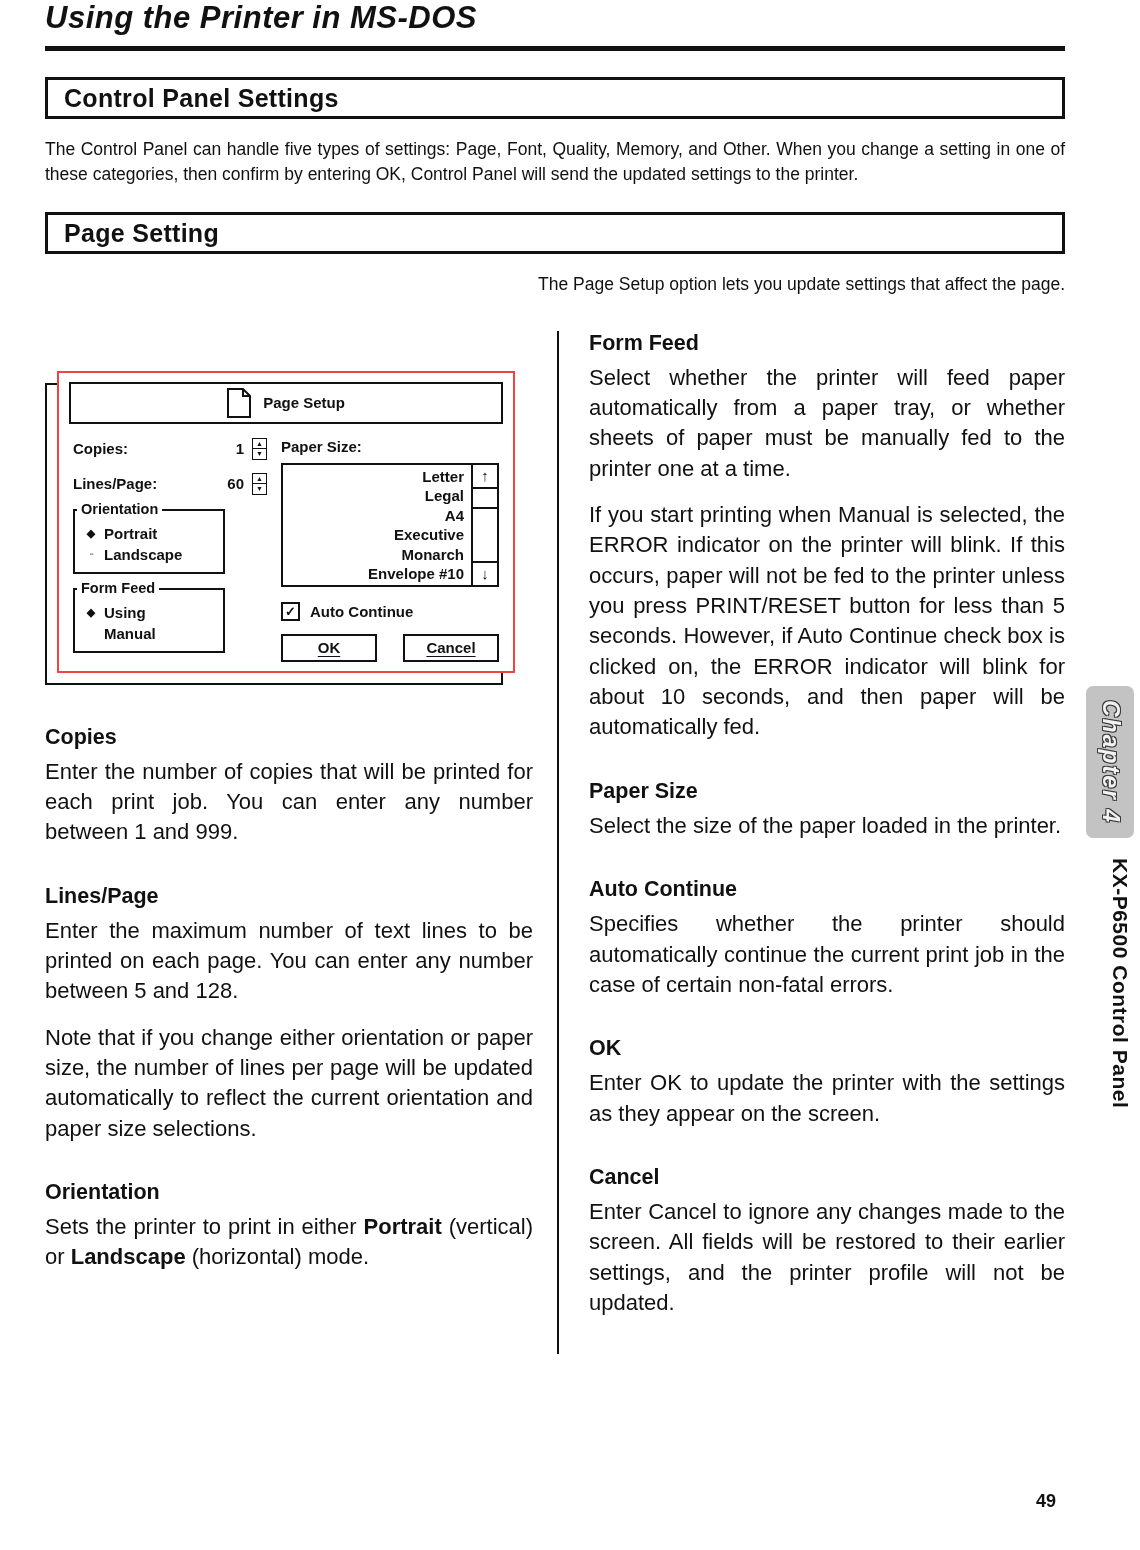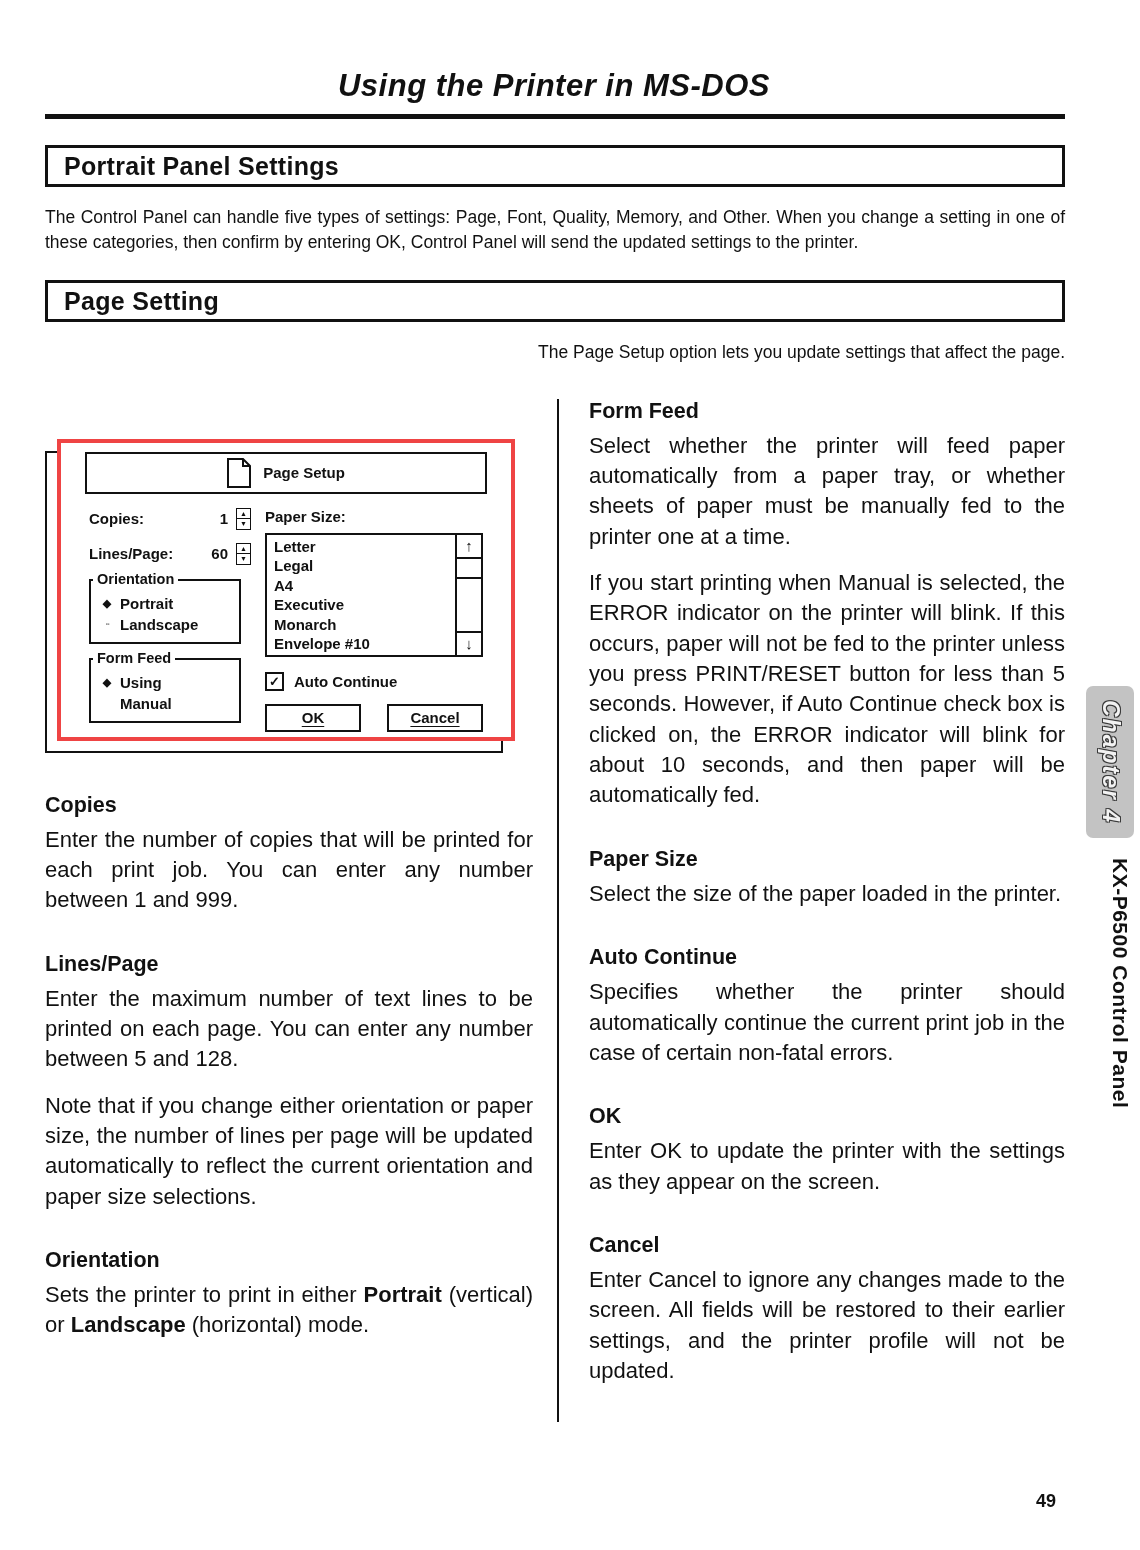--- a/index.html
+++ b/index.html
@@ -10,22 +10,21 @@
     margin: 0 auto;
     background: #ffffff;
     color: #111;
     font-family: "Liberation Sans", sans-serif;
     overflow: hidden;
   }
   .content { position: absolute; left: 45px; top: 0; width: 1020px; }
 
   
   .doc-title {
-    margin-top: 68px;
-    text-align: center;
+    text-align: left;
     padding-right: 2px;
     font-size: 31px;
     font-weight: bold;
     font-style: italic;
     letter-spacing: 0.5px;
   }
   .title-rule { margin-top: 10px; height: 5px; background: #111; }
 
   
   .section-box {
@@ -53,22 +52,22 @@
 
   
   .dialog-stack { position: relative; width: 458px; height: 302px; margin: 40px 0 52px 12px; }
   .dialog-back {
     position: absolute; left: -12px; top: 12px;
     width: 100%; height: 100%;
     border: 2px solid #111; background: #fff;
   }
   .dialog {
     position: absolute; inset: 0;
-    border: 4px solid #ef4444; background: #fff;
-    padding: 9px 24px;
+    border: 2px solid #ef4444; background: #fff;
+    padding: 9px 10px;
     font-size: 15px; font-weight: bold;
   }
   .dlg-header {
     border: 2px solid #111; height: 42px;
     display: flex; align-items: center; justify-content: center; gap: 12px;
     margin-bottom: 14px;
   }
   .doc-icon { width: 24px; height: 30px; display: block; }
   .dlg-main { display: flex; padding: 0 4px; }
   .dlg-left { width: 198px; }
@@ -81,21 +80,21 @@
   .spinner span { display: block; height: 10px; line-height: 10px; font-size: 7px; text-align: center; }
   .spinner span:first-child { border-bottom: 1.5px solid #111; }
 
   .group-box { position: relative; border: 2px solid #111; width: 152px; padding: 12px 8px 7px 10px; margin-top: 14px; }
   .group-box .gb-label { position: absolute; top: -10px; left: 2px; background: #fff; padding: 0 4px; font-size: 14.5px; }
   .gb-option { display: flex; align-items: center; gap: 7px; line-height: 21px; }
   .marker { font-size: 11px; width: 12px; text-align: center; }
   .marker.dim { color: #999; letter-spacing: -2px; }
 
   .ps-label { margin-bottom: 8px; }
-  .list-wrap { display: flex; height: 124px; }
+  .list-wrap { display: flex; height: 124px; text-align: right; }
   .listbox { flex: 1; border: 2px solid #111; list-style: none; padding: 2px 7px; }
   .listbox li { line-height: 19.5px; white-space: nowrap; }
   .scrollbar { width: 26px; border: 2px solid #111; border-left: none; display: flex; flex-direction: column; }
   .sb-cell { height: 24px; display: flex; align-items: center; justify-content: center; font-size: 15px; }
   .sb-up { border-bottom: 2px solid #111; }
   .sb-thumb { height: 20px; border-bottom: 2px solid #111; }
   .sb-track { flex: 1; }
   .sb-down { border-top: 2px solid #111; }
 
   .check-row { display: flex; align-items: center; gap: 10px; margin-top: 15px; }
@@ -133,21 +132,21 @@
 </head>
 <body>
 
 <div class="page">
   <div class="content">
 
     <h1 class="doc-title">Using the Printer in MS-DOS</h1>
     <div class="title-rule"></div>
 
     <div class="section-box">
-      <span>Portrait Panel Settings</span>
+      <span>Control Panel Settings</span>
     </div>
     <p class="intro">The Control Panel can handle five types of settings: Page, Font, Quality, Memory, and Other. When you change a setting in one of these categories, then confirm by entering OK, Control Panel will send the updated settings to the printer.</p>
 
     <div class="section-box">
       <span>Page Setting</span>
     </div>
     <p class="intro single">The Page Setup option lets you update settings that affect the page.</p>
 
     <div class="columns">
 

